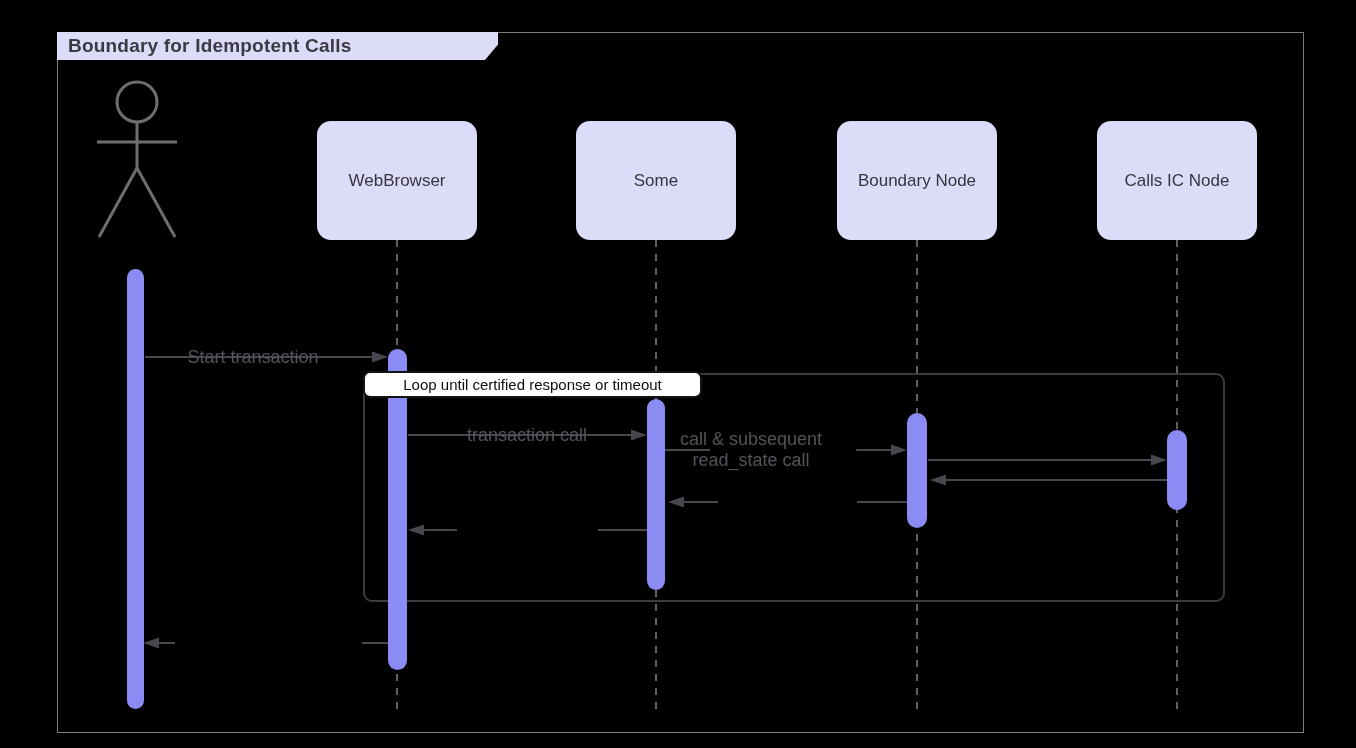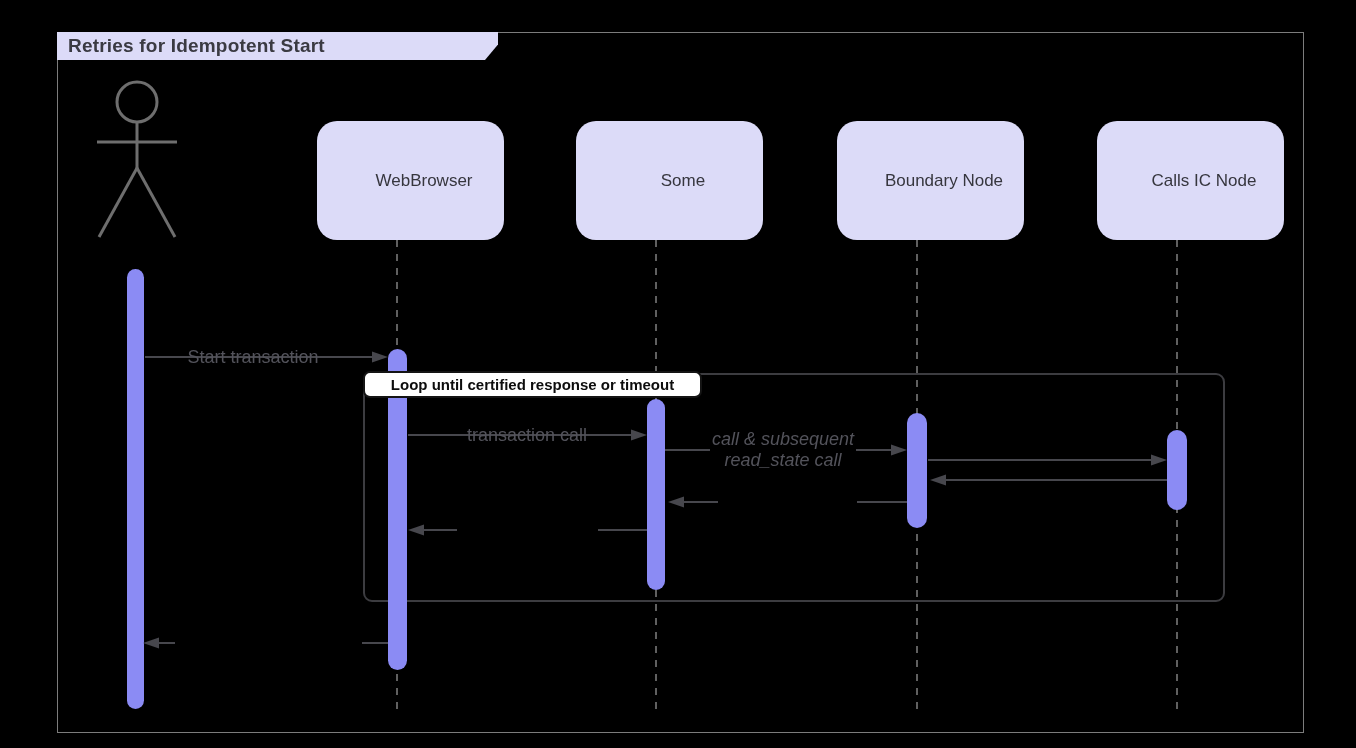--- a/index.html
+++ b/index.html
@@ -7,54 +7,54 @@
        font-family:"Liberation Sans", sans-serif;}
   .abs{position:absolute;}
   #outer-frame{left:57px;top:32px;width:1245px;height:699px;
        border:1px solid #7c7c7c;background:transparent;z-index:1;}
   #title-tab{left:57px;top:32px;width:441px;height:28px;background:#dcdbf8;
        clip-path:polygon(0 0,100% 0,100% 45%,calc(100% - 13px) 100%,0 100%);
        z-index:3;display:flex;align-items:center;}
   #title-tab span{font-size:19px;font-weight:bold;color:#3a3a42;padding-left:11px;
        letter-spacing:0.2px;}
   .participant{top:121px;width:160px;height:119px;background:#dcdbf8;
-       border-radius:20px;z-index:3;display:flex;align-items:center;
-       justify-content:center;padding-left:27px;}
+       border-radius:14px;z-index:3;display:flex;align-items:center;
+       justify-content:center;}
   .participant span{font-size:17px;color:#36363e;}
   #p-webbrowser{left:317px;}
   #p-agent{left:576px;}
   #p-boundary{left:837px;}
   #p-icnode{left:1097px;}
   #svg-lifelines{left:0;top:0;z-index:2;}
   #loop-frame{left:363px;top:373px;width:858px;height:225px;
        border:2px solid #3c3c40;border-radius:9px;z-index:4;}
   .activation{background:#8b8bf4;border-radius:10px;z-index:5;}
   #act-user{left:127px;top:269px;width:17px;height:440px;}
   #act-webbrowser{left:388px;top:349px;width:19px;height:321px;}
   #act-agent{left:647px;top:399px;width:18px;height:191px;}
   #act-boundary{left:907px;top:413px;width:20px;height:115px;}
   #act-icnode{left:1167px;top:430px;width:20px;height:80px;}
   #svg-messages{left:0;top:0;z-index:6;}
   #loop-label{left:363px;top:371px;width:339px;height:27px;background:#ffffff;
        border:2px solid #141414;border-radius:7px;z-index:7;display:flex;
        align-items:center;justify-content:center;box-sizing:border-box;}
-  #loop-label span{font-size:15px;color:#0d0d0d;font-weight:bold;}
+  #loop-label span{font-size:15px;color:#0d0d0d;}
   .msg-label{z-index:7;text-align:center;font-size:18px;color:#53535b;}
   #msg1-label{left:185px;top:348px;width:136px;height:18px;line-height:18px;}
   #msg2-label{left:457px;top:426px;width:140px;height:18px;line-height:18px;}
-  #msg3-label{left:695px;top:429px;width:176px;line-height:21px;font-style:italic;}
+  #msg3-label{left:663px;top:429px;width:176px;line-height:21px;}
   svg{position:absolute;}
 </style>
 </head>
 <body>
 
 <div class="abs" id="outer-frame"></div>
 
 <div class="abs" id="title-tab">
-  <span>Retries for Idempotent Start</span>
+  <span>Boundary for Idempotent Calls</span>
 </div>
 
 <svg id="svg-lifelines" width="1356" height="748">
   <line x1="397" y1="240" x2="397" y2="710" stroke="#606060" stroke-width="2" stroke-dasharray="7 7"></line>
   <line x1="656" y1="240" x2="656" y2="710" stroke="#606060" stroke-width="2" stroke-dasharray="7 7"></line>
   <line x1="917" y1="240" x2="917" y2="710" stroke="#606060" stroke-width="2" stroke-dasharray="7 7"></line>
   <line x1="1177" y1="240" x2="1177" y2="710" stroke="#606060" stroke-width="2" stroke-dasharray="7 7"></line>
 
   <g stroke="#6e6e6e" stroke-width="3" fill="none">
     <circle cx="137" cy="102" r="20"></circle>

